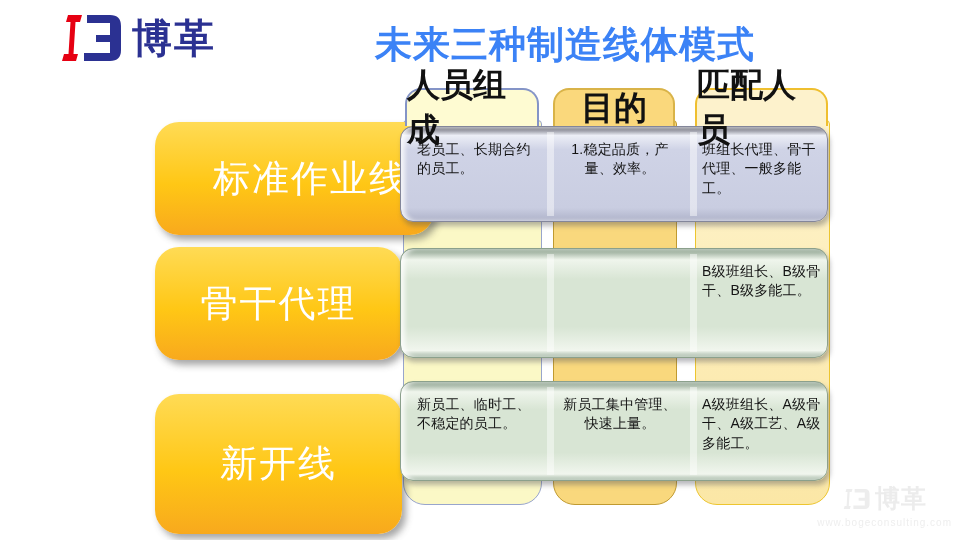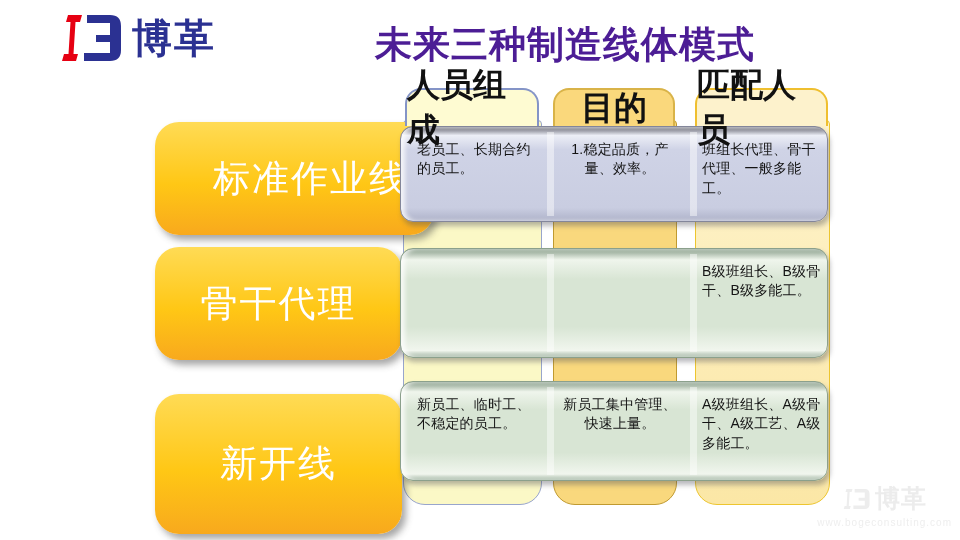--- a/index.html
+++ b/index.html
@@ -6,21 +6,21 @@
   .slide{
     position:relative;width:960px;height:540px;background:#ffffff;overflow:hidden;
     font-family:"Liberation Sans",sans-serif;
   }
   
   .logo{position:absolute;left:58px;top:12px;display:flex;align-items:center;gap:10px;}
   .logo-text{font-size:40px;font-weight:900;color:#2B3192;letter-spacing:2px;line-height:1;}
   
   .title{
     position:absolute;left:320px;top:20px;width:490px;text-align:center;
-    font-size:37px;font-weight:bold;color:#4c1d95;letter-spacing:1px;white-space:nowrap;
+    font-size:37px;font-weight:bold;color:#3b82f6;letter-spacing:1px;white-space:nowrap;
   }
   
   .band{position:absolute;top:120px;height:383px;border-radius:4px 4px 22px 22px;z-index:1;}
   .band1{left:403px;width:137px;background:#FBF8C6;border:1px solid #98A5CC;}
   .band2{left:553px;width:122px;background:#F9D87D;border:1px solid #C09A30;}
   .band3{left:695px;width:133px;background:linear-gradient(180deg,#FEF3CB 0%,#FBE7A6 100%);border:1px solid #EDC52F;}
   
   .tab{
     position:absolute;top:88px;height:38px;z-index:4;box-sizing:border-box;
     display:flex;align-items:center;justify-content:center;

